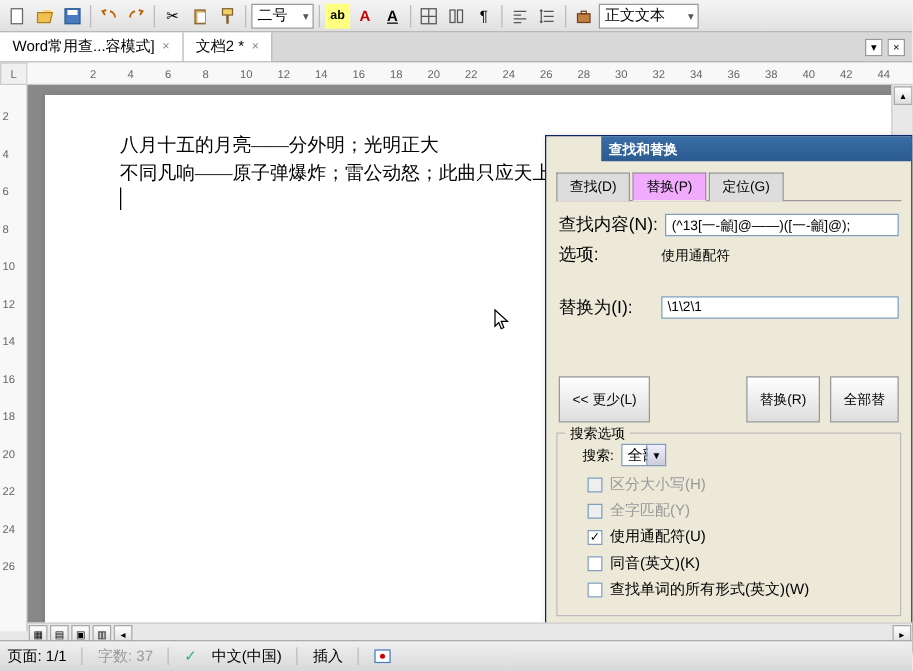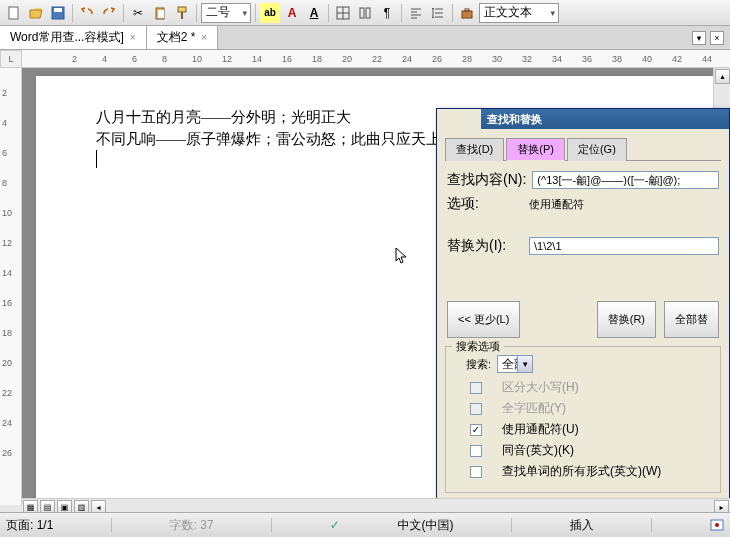--- a/index.html
+++ b/index.html
@@ -49,35 +49,35 @@
 .dlg-row { display: flex; align-items: center; margin-bottom: 6px; gap: 6px; }
 .dlg-label { font-size: 14px; min-width: 76px; }
 .dlg-input { flex: 1; height: 18px; border: 1px solid #7f9db9; background: #fff; padding: 0 4px; font-size: 11px; }
 .dlg-static { font-size: 11px; }
 
 .dlg-btnrow { display: flex; gap: 8px; padding: 0 10px; margin-top: 30px; }
 .dlg-btn { height: 37px; padding: 16px 10px; border: 1px solid #999; background: linear-gradient(#fff, #ddd); font-size: 11px; cursor: pointer; display: flex; align-items: center; }
 
 .group { border: 1px solid #bbb; margin: 8px; padding: 8px; position: relative; }
 .group-title { position: absolute; top: -8px; left: 6px; background: #ece9d8; padding: 0 4px; font-size: 11px; }
-.chk-row { display: flex; align-items: center; gap: 20px; font-size: 11px; margin: 4px 0 4px 16px; }
+.chk-row { display: flex; align-items: center; gap: 6px; font-size: 11px; margin: 4px 0 4px 16px; }
 .chk-row.disabled { color: #999; }
 .chk { width: 12px; height: 12px; border: 1px solid #7f9db9; background: #fff; display: inline-flex; align-items: center; justify-content: center; font-size: 10px; }
 .chk.disabled { background: #eee; }
 
 .combo { height: 18px; border: 1px solid #7f9db9; background: #fff; padding: 0 4px; font-size: 11px; display: flex; align-items: center; position: relative; width: 36px; }
 .combo::after { content: ""; position: absolute; right: 0; top: 0; width: 14px; height: 100%; background: linear-gradient(#eef,#ccd); border-left: 1px solid #7f9db9; }
 .combo-arrow { position: absolute; right: 3px; font-size: 8px; z-index: 1; }
 
 .bottom-group { margin: 4px 8px; padding: 6px 4px; }
 .bottom-label { font-size: 11px; margin-bottom: 6px; }
 .bottom-btns { display: flex; gap: 8px; }
 
 
-.statusbar { position: absolute; bottom: 0; left: 0; right: 0; height: 22px; background: linear-gradient(#f0f0f0,#d8d8d8); border-top: 1px solid #aaa; display: flex; align-items: center; padding: 12px 6px; gap: 12px; font-size: 11px; justify-content: space-between; }
+.statusbar { position: absolute; bottom: 0; left: 0; right: 0; height: 22px; background: linear-gradient(#f0f0f0,#d8d8d8); border-top: 1px solid #aaa; display: flex; align-items: center; padding: 12px 6px; gap: 12px; font-size: 11px; }
 .statusbar .sep { width: 1px; height: 14px; background: #bbb; }
 .statusbar .dim { color: #999; }
 
 
 .scroll-v { position: absolute; right: 0; top: 0; width: 17px; height: 100%; background: #e8e8e8; border-left: 1px solid #ccc; }
 .scroll-btn { width: 15px; height: 15px; background: linear-gradient(#fff,#ddd); border: 1px solid #aaa; margin: 1px; font-size: 8px; text-align: center; line-height: 13px; }
 .scroll-h { position: absolute; bottom: 22px; left: 22px; right: 0; height: 17px; background: #e8e8e8; border-top: 1px solid #ccc; display: flex; }
 .scroll-h .scroll-btn { height: 15px; width: 15px; }
 .viewbtns { display: flex; }
 

